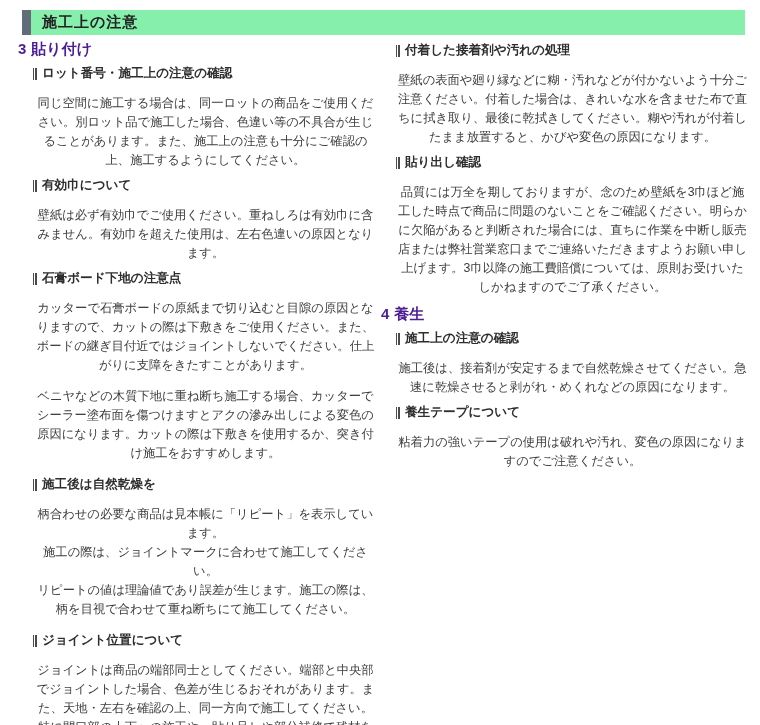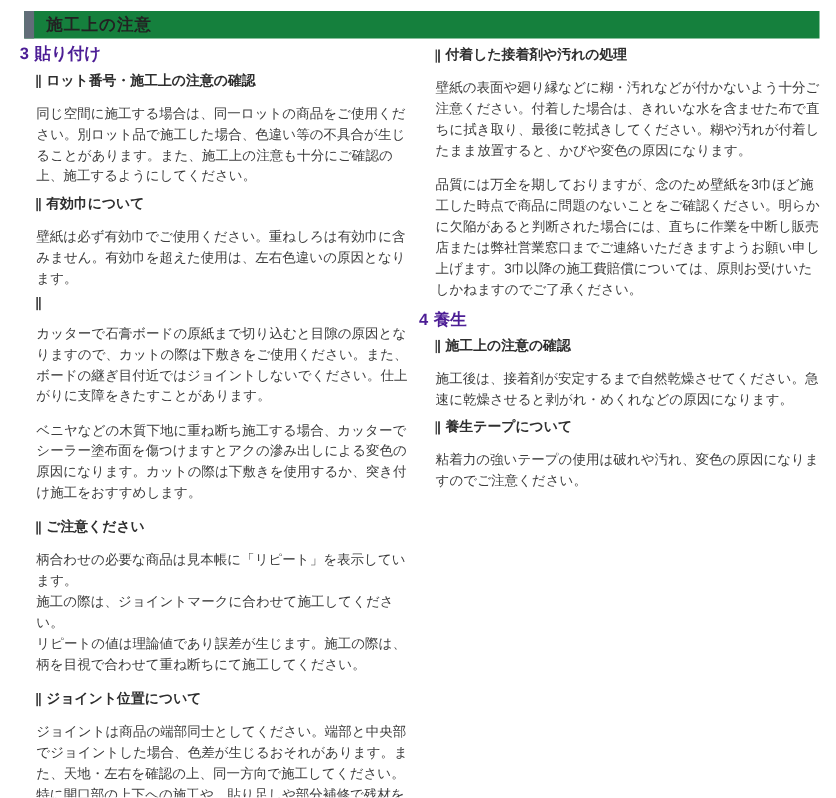--- a/index.html
+++ b/index.html
@@ -4,32 +4,32 @@
 <style>
   html,body{margin:0;padding:0;background:#ffffff;}
   body{
     width:760px;height:725px;
     font-family:"Liberation Sans","DejaVu Sans",sans-serif;
     color:#3a3a3a;
   }
   .page{position:relative;width:760px;height:725px;overflow:hidden;background:#fff;}
 
   
-  .header-bar{position:absolute;left:22px;top:10px;width:723px;height:25px;background:#15803d;}
+  .header-bar{position:absolute;left:22px;top:10px;width:723px;height:25px;background:#86efac;}
   .header-accent{position:absolute;left:0;top:0;width:9px;height:25px;background:#626d79;}
   .header-title{position:absolute;left:20px;top:3px;font-size:15px;font-weight:bold;color:#222;letter-spacing:1px;}
 
   
   .col-left{position:absolute;left:18px;top:40px;width:360px;}
   .col-right{position:absolute;left:381px;top:40px;width:368px;}
 
   .sec-head{font-size:15px;font-weight:bold;color:#4c1d95;margin:0 0 2px 0;}
   .sec-head .sec-num{margin-right:5px;}
 
-  .sub{margin:6px 0 7px 15px;}
+  .sub{margin:6px 0 7px 15px;text-align:center;}
   .sub-head{display:flex;align-items:center;font-size:12.6px;font-weight:bold;color:#2e2e2e;margin-bottom:2px;}
   .bullet{display:inline-block;width:4px;height:12px;margin-right:5px;flex:0 0 4px;
           background:linear-gradient(90deg,#4a4a4a 0 1.5px,transparent 1.5px 2.5px,#4a4a4a 2.5px 4px);}
   .sub-body{font-size:12.3px;line-height:19px;color:#3c3c3c;white-space:pre-line;margin-top:12px;}
 
   .gap{margin-top:13px;}
 </style>
 </head>
 <body>
 
@@ -56,32 +56,33 @@
       <div class="sub-head">
         <span class="bullet"></span>
         <span>有効巾について</span>
       </div>
       <div class="sub-body">壁紙は必ず有効巾でご使用ください。重ねしろは有効巾に含みません。有効巾を超えた使用は、左右色違いの原因となります。</div>
     </div>
 
     <div class="sub">
       <div class="sub-head">
         <span class="bullet"></span>
+        <span>石膏ボード下地の注意点</span>
       </div>
       <div class="sub-body">カッターで石膏ボードの原紙まで切り込むと目隙の原因となりますので、カットの際は下敷きをご使用ください。また、ボードの継ぎ目付近ではジョイントしないでください。仕上がりに支障をきたすことがあります。</div>
     </div>
 
     <div class="sub">
       <div class="sub-body">ベニヤなどの木質下地に重ね断ち施工する場合、カッターでシーラー塗布面を傷つけますとアクの滲み出しによる変色の原因になります。カットの際は下敷きを使用するか、突き付け施工をおすすめします。</div>
     </div>
 
     <div class="sub gap">
       <div class="sub-head">
         <span class="bullet"></span>
-        <span>ご注意ください</span>
+        <span>施工後は自然乾燥を</span>
       </div>
       <div class="sub-body">柄合わせの必要な商品は見本帳に「リピート」を表示しています。
 施工の際は、ジョイントマークに合わせて施工してください。
 リピートの値は理論値であり誤差が生じます。施工の際は、柄を目視で合わせて重ね断ちにて施工してください。</div>
     </div>
 
     <div class="sub gap">
       <div class="sub-head">
         <span class="bullet"></span>
         <span>ジョイント位置について</span>
@@ -95,20 +96,24 @@
 
     <div class="sub" style="margin-top:2px;">
       <div class="sub-head">
         <span class="bullet"></span>
         <span>付着した接着剤や汚れの処理</span>
       </div>
       <div class="sub-body">壁紙の表面や廻り縁などに糊・汚れなどが付かないよう十分ご注意ください。付着した場合は、きれいな水を含ませた布で直ちに拭き取り、最後に乾拭きしてください。糊や汚れが付着したまま放置すると、かびや変色の原因になります。</div>
     </div>
 
     <div class="sub">
+      <div class="sub-head">
+        <span class="bullet"></span>
+        <span>貼り出し確認</span>
+      </div>
       <div class="sub-body">品質には万全を期しておりますが、念のため壁紙を3巾ほど施工した時点で商品に問題のないことをご確認ください。明らかに欠陥があると判断された場合には、直ちに作業を中断し販売店または弊社営業窓口までご連絡いただきますようお願い申し上げます。3巾以降の施工費賠償については、原則お受けいたしかねますのでご了承ください。</div>
     </div>
 
     <div class="sec-head" style="margin-top:8px;"><span class="sec-num">4</span><span>養生</span></div>
 
     <div class="sub">
       <div class="sub-head">
         <span class="bullet"></span>
         <span>施工上の注意の確認</span>
       </div>

